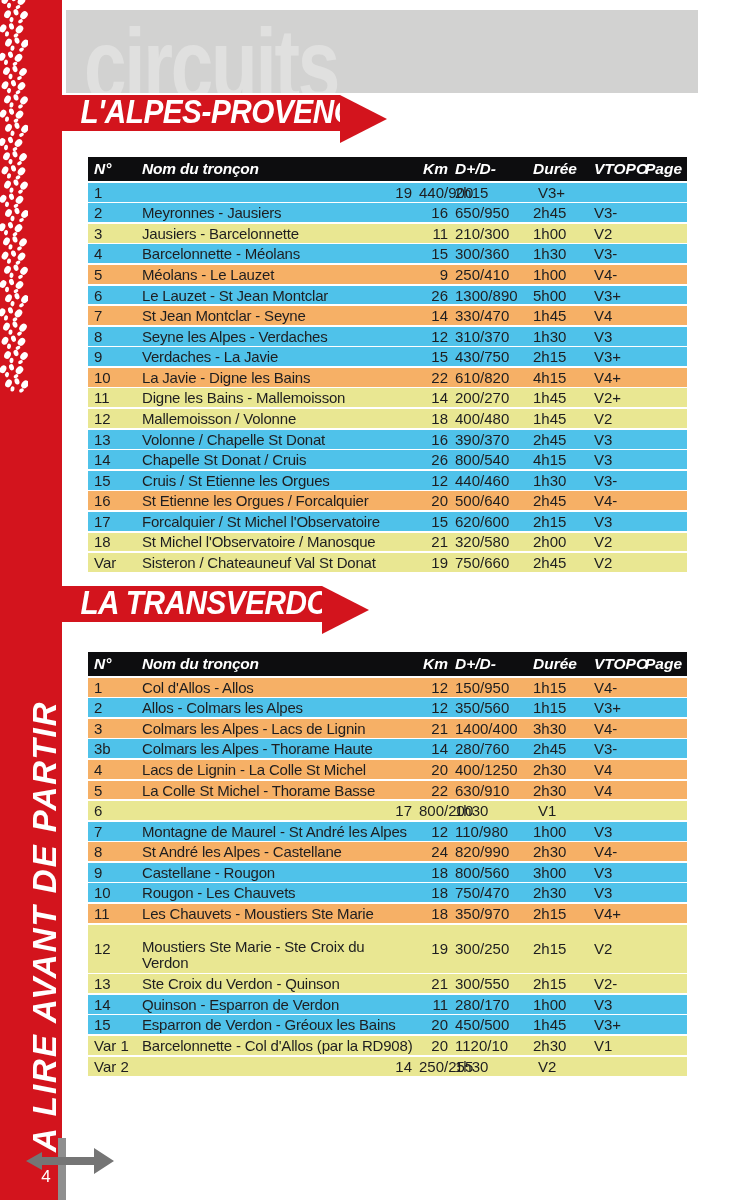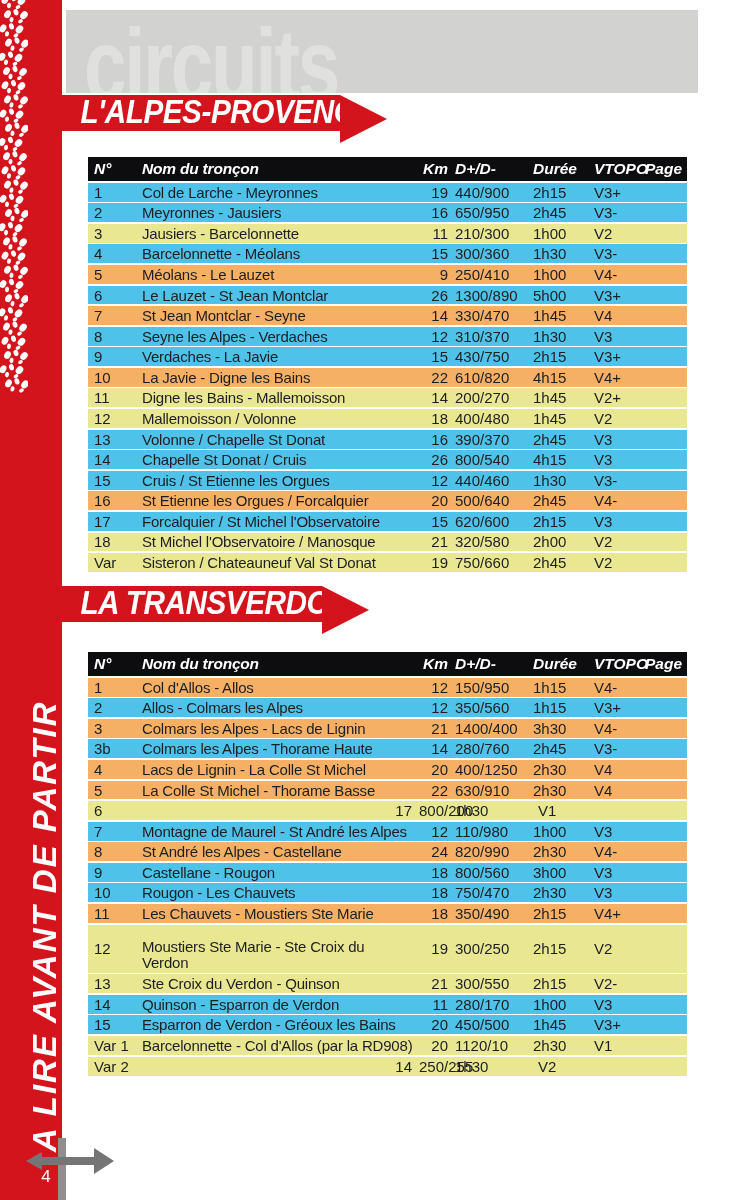--- a/index.html
+++ b/index.html
@@ -136,21 +136,20 @@
         <div class="hc c0">N°</div>
         <div class="hc c1">Nom du tronçon</div>
         <div class="hc c2">Km</div>
         <div class="hc c3">D+/D-</div>
         <div class="hc c4">Durée</div>
         <div class="hc c5">VTOPO</div>
         <div class="hc c6">Page</div>
       </div>
       <div class="trow level-blue">
         <div class="tc c0">1</div>
-        <div class="tc c1">Col de Larche - Meyronnes</div>
         <div class="tc c2">19</div>
         <div class="tc c3">440/900</div>
         <div class="tc c4">2h15</div>
         <div class="tc c5">V3+</div>
         <div class="tc c6"></div>
       </div>
       <div class="trow level-blue">
         <div class="tc c0">2</div>
         <div class="tc c1">Meyronnes - Jausiers</div>
         <div class="tc c2">16</div>
@@ -424,21 +423,21 @@
         <div class="tc c2">18</div>
         <div class="tc c3">750/470</div>
         <div class="tc c4">2h30</div>
         <div class="tc c5">V3</div>
         <div class="tc c6"></div>
       </div>
       <div class="trow level-orange">
         <div class="tc c0">11</div>
         <div class="tc c1">Les Chauvets - Moustiers Ste Marie</div>
         <div class="tc c2">18</div>
-        <div class="tc c3">350/490</div>
+        <div class="tc c3">350/970</div>
         <div class="tc c4">2h15</div>
         <div class="tc c5">V4+</div>
         <div class="tc c6"></div>
       </div>
       <div class="trow level-yellow wrap">
         <div class="tc c0">12</div>
         <div class="tc c1">Moustiers Ste Marie - Ste Croix du Verdon</div>
         <div class="tc c2">19</div>
         <div class="tc c3">300/250</div>
         <div class="tc c4">2h15</div>

